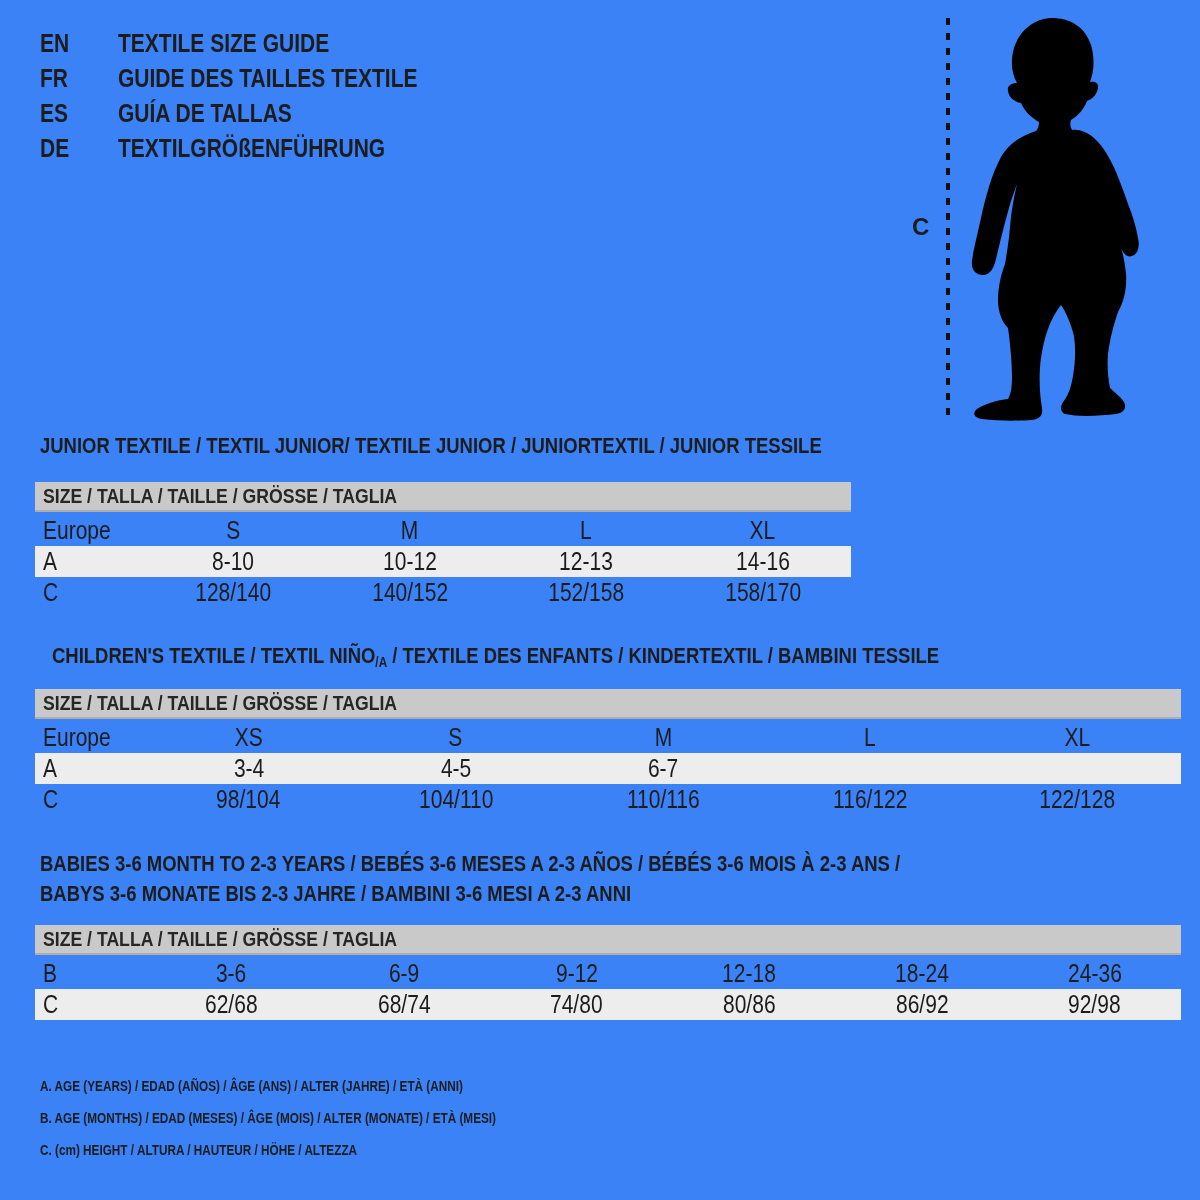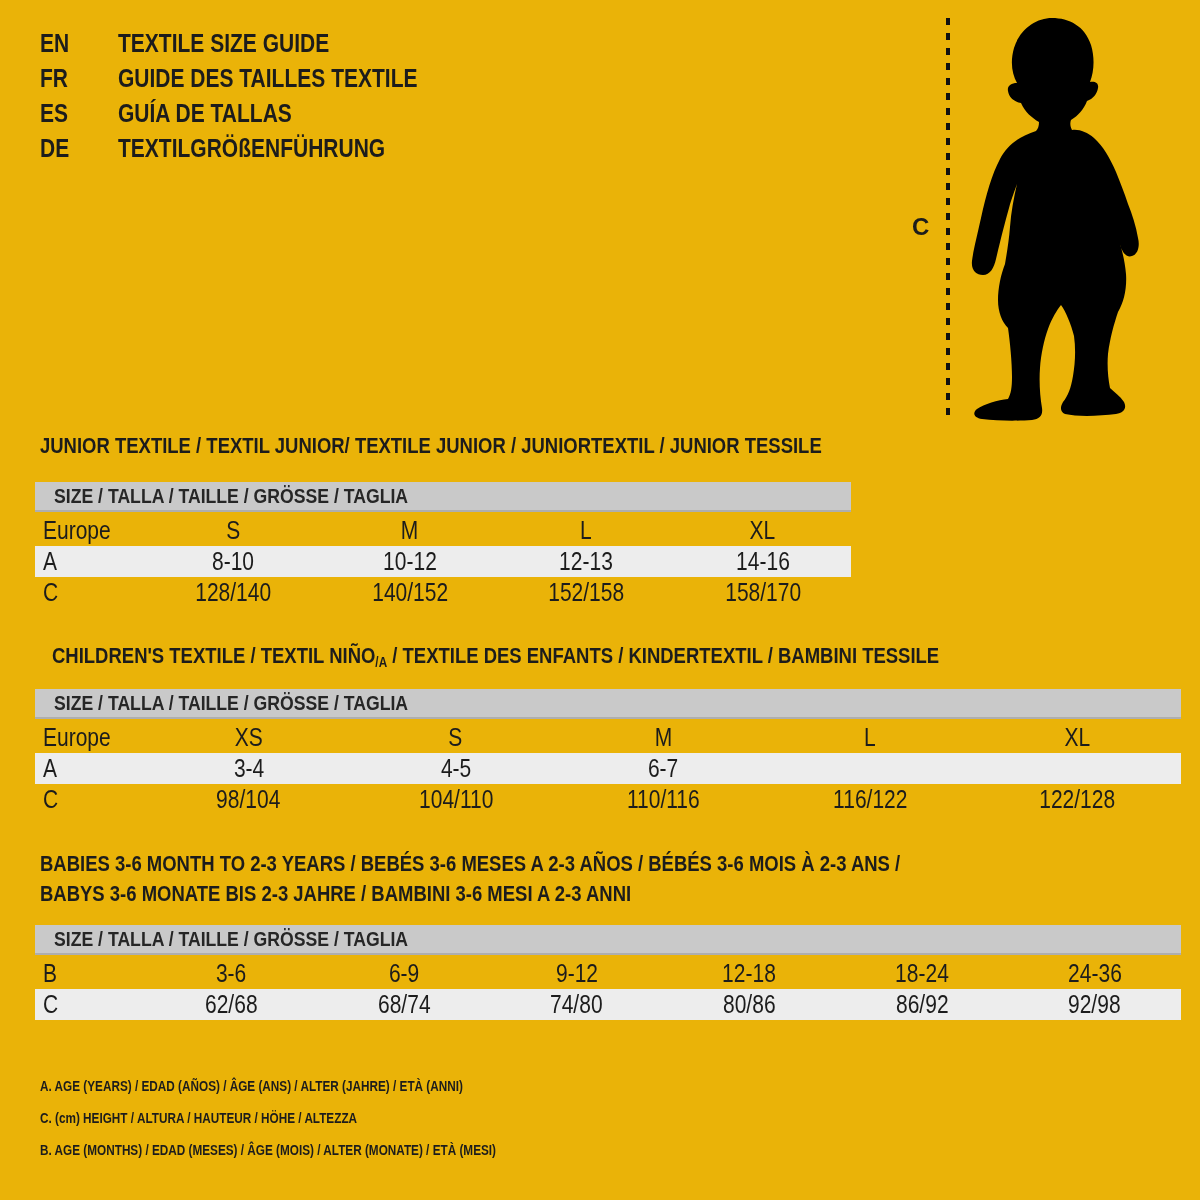--- a/index.html
+++ b/index.html
@@ -1,18 +1,18 @@
 <!DOCTYPE html>
 <html><head>
 <meta charset="utf-8">
 <style>
   html,body { margin:0; padding:0; background:#ffffff; }
   .canvas {
     position:relative; width:1200px; height:1200px;
-    background:#eab308; overflow:hidden;
+    background:#3b82f6; overflow:hidden;
     font-family:"Liberation Sans", sans-serif;
     color:#1c1c1c;
   }
   
   .cond { display:inline-block; transform:scaleX(0.84); transform-origin:0 50%; white-space:nowrap; }
   .cc   { transform-origin:50% 50%; }
 
   
   .lang-block { position:absolute; left:40px; top:26px; }
   .lang-row   { height:35px; line-height:35px; font-size:25px; font-weight:bold; }
@@ -30,21 +30,21 @@
   .title-3 { top:849px; }
   .sub-part { font-size:14px; vertical-align:-4px; }
 
   
   .table { position:absolute; left:35px; }
   .t1 { top:482px; width:816px; }
   .t2 { top:689px; width:1146px; }
   .t3 { top:925px; width:1146px; }
   .size-bar {
     height:28px; line-height:28px; background:#c9c9c9;
-    border-bottom:2px solid #aeaeae; padding-left:19px;
+    border-bottom:2px solid #aeaeae; padding-left:8px;
     font-size:21px; font-weight:bold; color:#262626;
   }
   .rows { margin-top:3px; }
   .trow { display:grid; height:31px; line-height:31px; font-size:25px; font-weight:normal; }
   .t1 .trow { grid-template-columns:110px repeat(4,1fr); }
   .t2 .trow { grid-template-columns:110px repeat(5,1fr); }
   .t3 .trow { grid-template-columns:110px repeat(6,1fr); }
   .stripe { background:#ededed; }
   .cell { text-align:center; overflow:visible; }
   .cell.lab { text-align:left; padding-left:8px; }
@@ -197,17 +197,17 @@
         <span class="cell"><span class="cond cc">74/80</span></span>
         <span class="cell"><span class="cond cc">80/86</span></span>
         <span class="cell"><span class="cond cc">86/92</span></span>
         <span class="cell"><span class="cond cc">92/98</span></span>
       </div>
     </div>
   </div>
 
   <div class="legend">
     <div class="legend-line"><span class="cond">A. AGE (YEARS) / EDAD (AÑOS) / ÂGE (ANS) / ALTER (JAHRE) / ETÀ (ANNI)</span></div>
+    <div class="legend-line"><span class="cond">B. AGE (MONTHS) / EDAD (MESES) / ÂGE (MOIS) / ALTER (MONATE) / ETÀ (MESI)</span></div>
     <div class="legend-line"><span class="cond">C. (cm) HEIGHT / ALTURA / HAUTEUR / HÖHE / ALTEZZA</span></div>
-    <div class="legend-line"><span class="cond">B. AGE (MONTHS) / EDAD (MESES) / ÂGE (MOIS) / ALTER (MONATE) / ETÀ (MESI)</span></div>
   </div>
 
 </div>
 
 </body></html>

